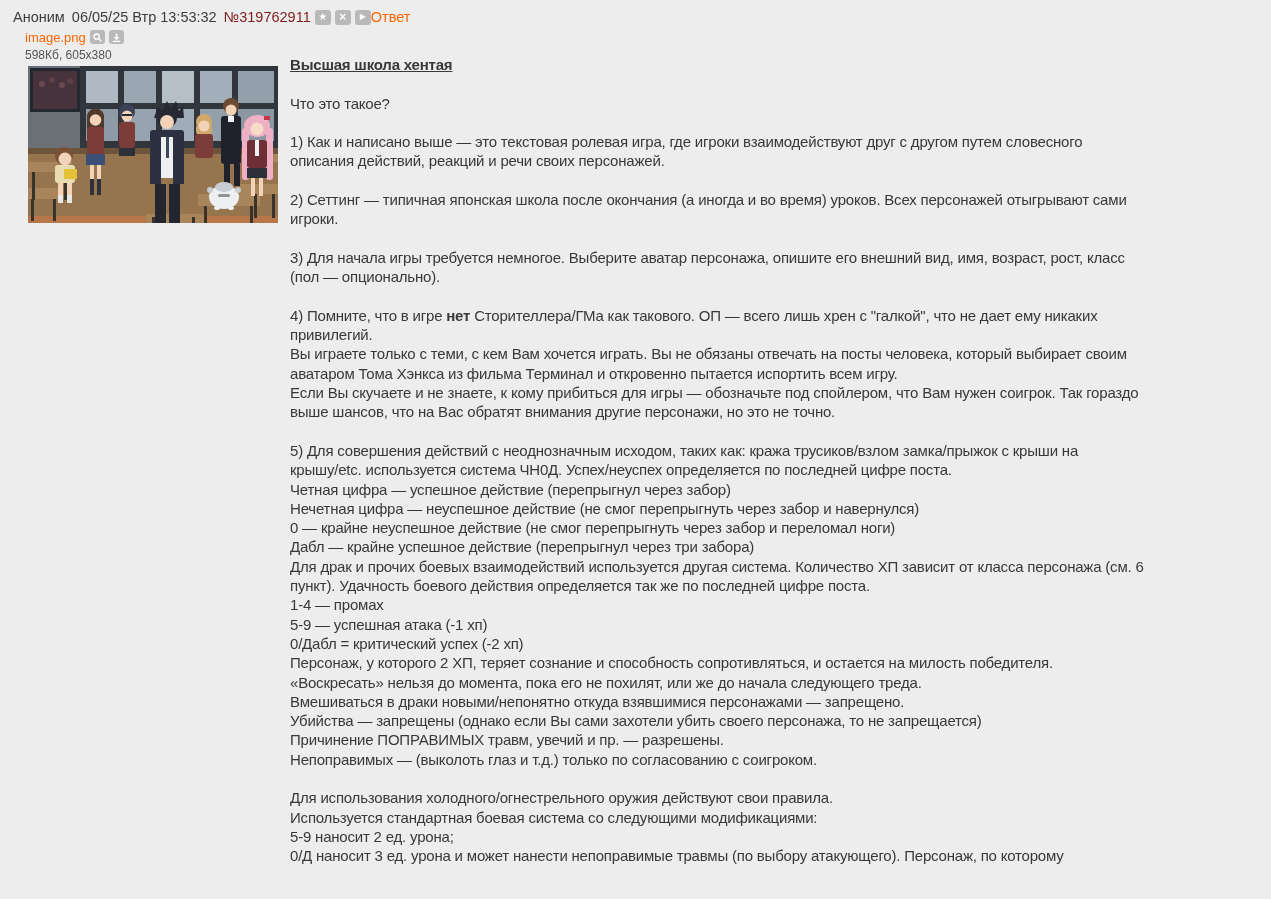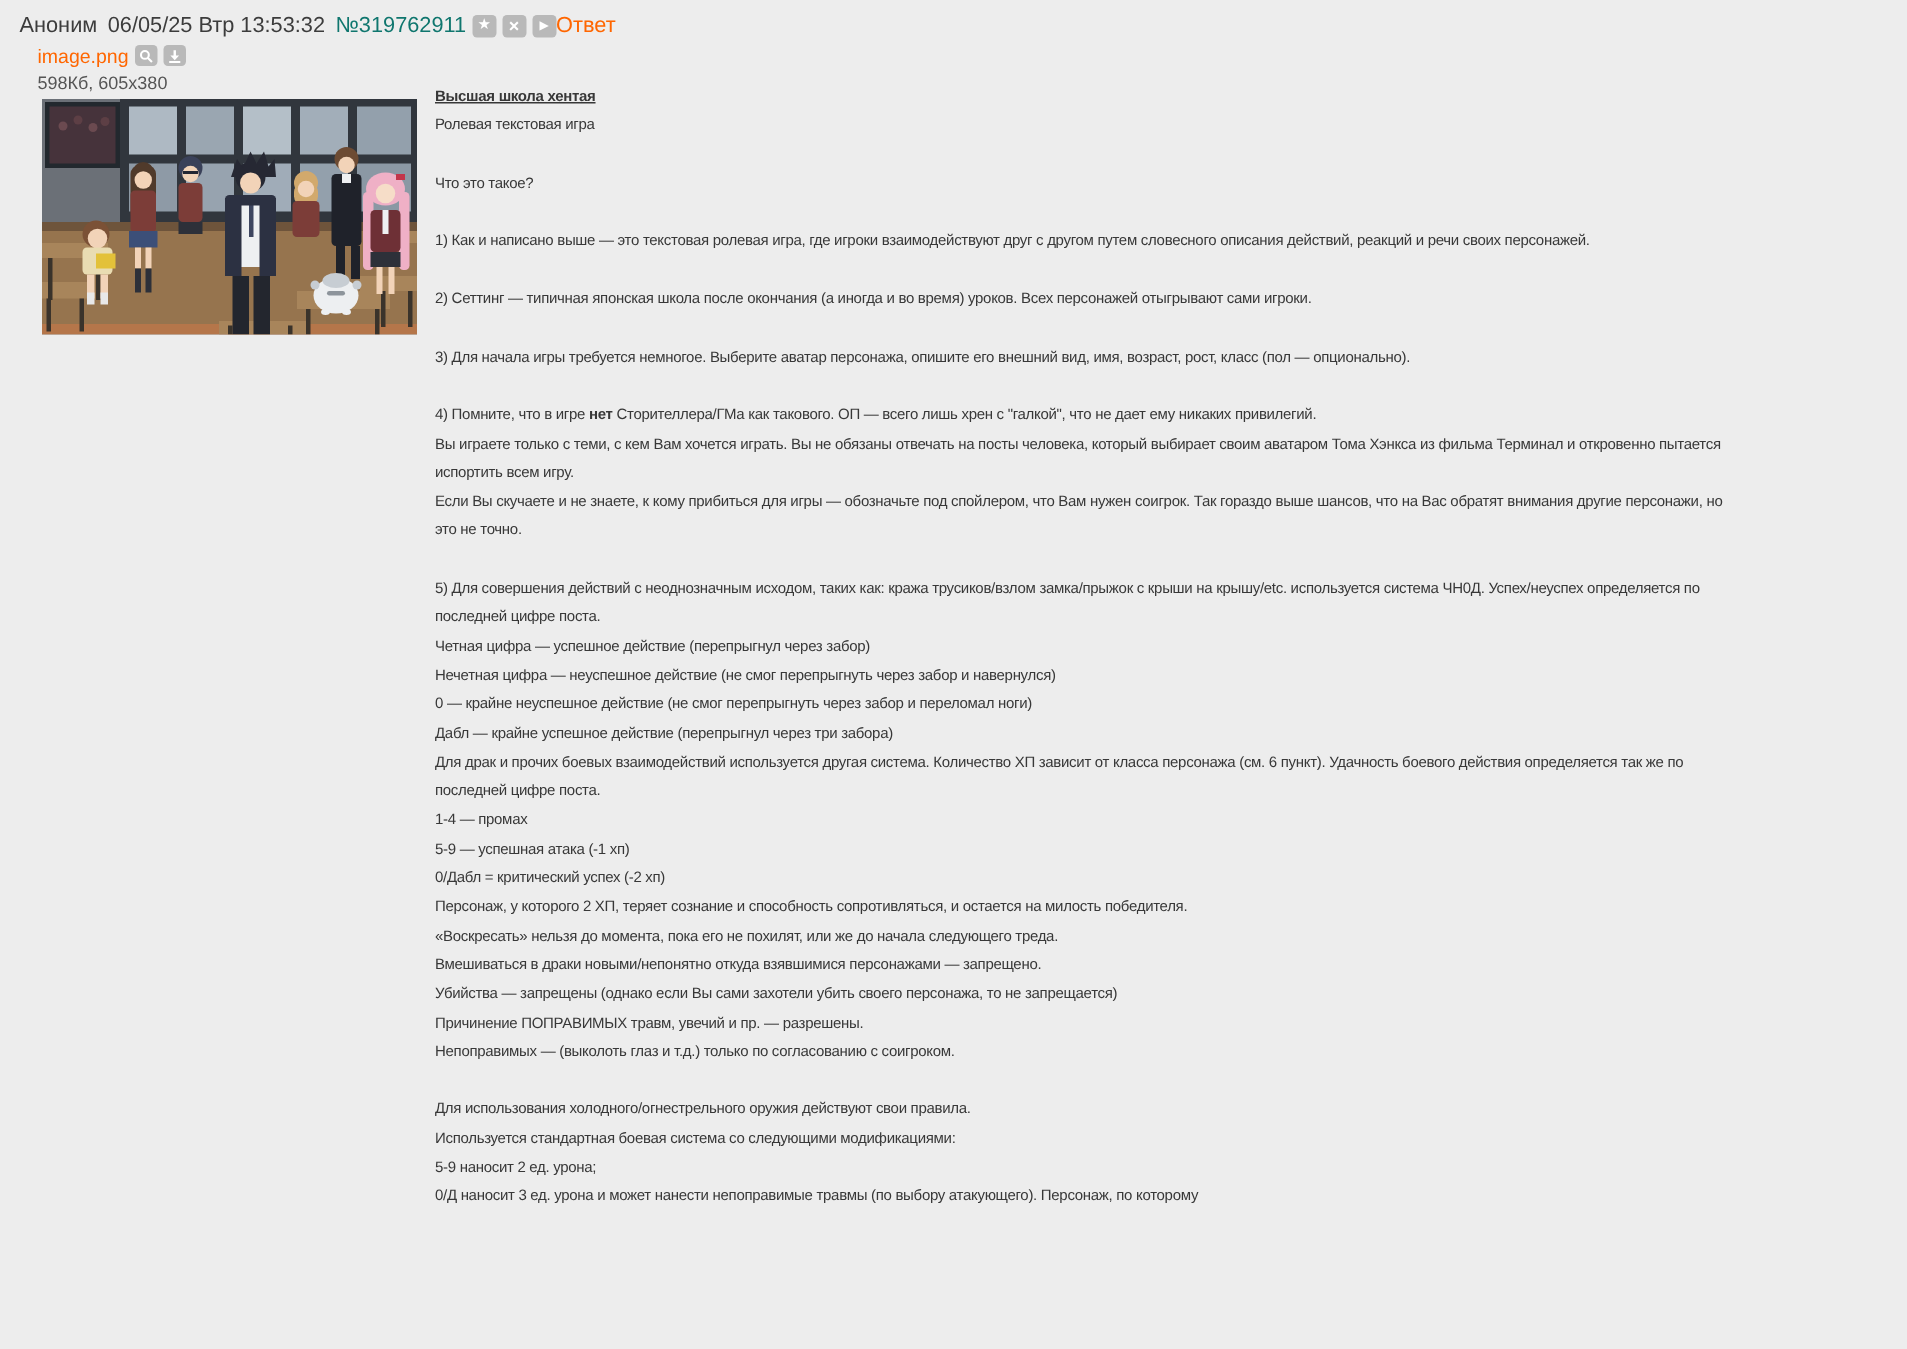--- a/index.html
+++ b/index.html
@@ -11,21 +11,21 @@
   }
   .page{position:relative;width:1255px;height:899px;}
 
   
   .post-header{
     position:absolute;left:13px;top:9px;
     font-size:14.5px;display:flex;align-items:center;white-space:nowrap;
   }
   .pname{color:#3c3c3c;}
   .pdate{color:#3c3c3c;margin-left:7px;}
-  .pnum{color:#0f766e;margin-left:7px;text-decoration:none;cursor:pointer;}
+  .pnum{color:#7f1d1d;margin-left:7px;text-decoration:none;cursor:pointer;}
   .hbtn{
     display:inline-flex;align-items:center;justify-content:center;
     width:16px;height:15px;margin-left:4px;
     background:#b9b9b9;border-radius:3px;color:#ffffff;cursor:pointer;
     user-select:none;
   }
   .hbtn:first-of-type{margin-left:9px;}
   .glyph{line-height:1;}
   .g-star{font-size:10px;}
   .g-close{font-size:12px;font-weight:700;margin-top:-1px;}
@@ -41,21 +41,21 @@
     width:15px;height:14px;margin-left:4px;
     background:#b9b9b9;border-radius:3px;cursor:pointer;
   }
   .filesize{font-size:12px;color:#555555;margin-top:3px;}
   .thumb{margin-left:3px;margin-top:4px;width:250px;height:157px;cursor:pointer;}
   .thumb svg{display:block;}
 
   
   .post-body{
     position:absolute;left:290px;top:55px;width:860px;
-    font-size:10px;line-height:19.3px;letter-spacing:-0.2px;color:#383838;
+    font-size:15px;line-height:19.3px;letter-spacing:-0.2px;color:#383838;
   }
   .line{min-height:19.3px;}
   .seg-b{font-weight:bold;}
   .seg-u{text-decoration:underline;}
 </style>
 </head>
 <body>
 
 <div class="page">
 
@@ -205,21 +205,20 @@
         <circle cx="182" cy="124" r="3" fill="#c7cdd3"></circle>
           <circle cx="210" cy="124" r="3" fill="#c7cdd3"></circle>
         <ellipse cx="189" cy="142" rx="3" ry="2" fill="#edeff1"></ellipse>
           <ellipse cx="203" cy="142" rx="3" ry="2" fill="#edeff1"></ellipse>
       </svg>
     </div>
   </div>
 
   <div class="post-body">
       <div class="line"><span class="seg-b seg-u">Высшая школа хентая</span></div>
-      <div class="line"><span>Ролевая текстовая игра</span></div>
       <div class="line">&nbsp;</div>
       <div class="line"><span>Что это такое?</span></div>
       <div class="line">&nbsp;</div>
       <div class="line"><span>1) Как и написано выше — это текстовая ролевая игра, где игроки взаимодействуют друг с другом путем словесного описания действий, реакций и речи своих персонажей.</span></div>
       <div class="line">&nbsp;</div>
       <div class="line"><span>2) Сеттинг — типичная японская школа после окончания (а иногда и во время) уроков. Всех персонажей отыгрывают сами игроки.</span></div>
       <div class="line">&nbsp;</div>
       <div class="line"><span>3) Для начала игры требуется немногое. Выберите аватар персонажа, опишите его внешний вид, имя, возраст, рост, класс (пол — опционально).</span></div>
       <div class="line">&nbsp;</div>
       <div class="line"><span>4) Помните, что в игре </span><span class="seg-b">нет</span><span> Сторителлера/ГМа как такового. ОП — всего лишь хрен с "галкой", что не дает ему никаких привилегий.</span></div>

